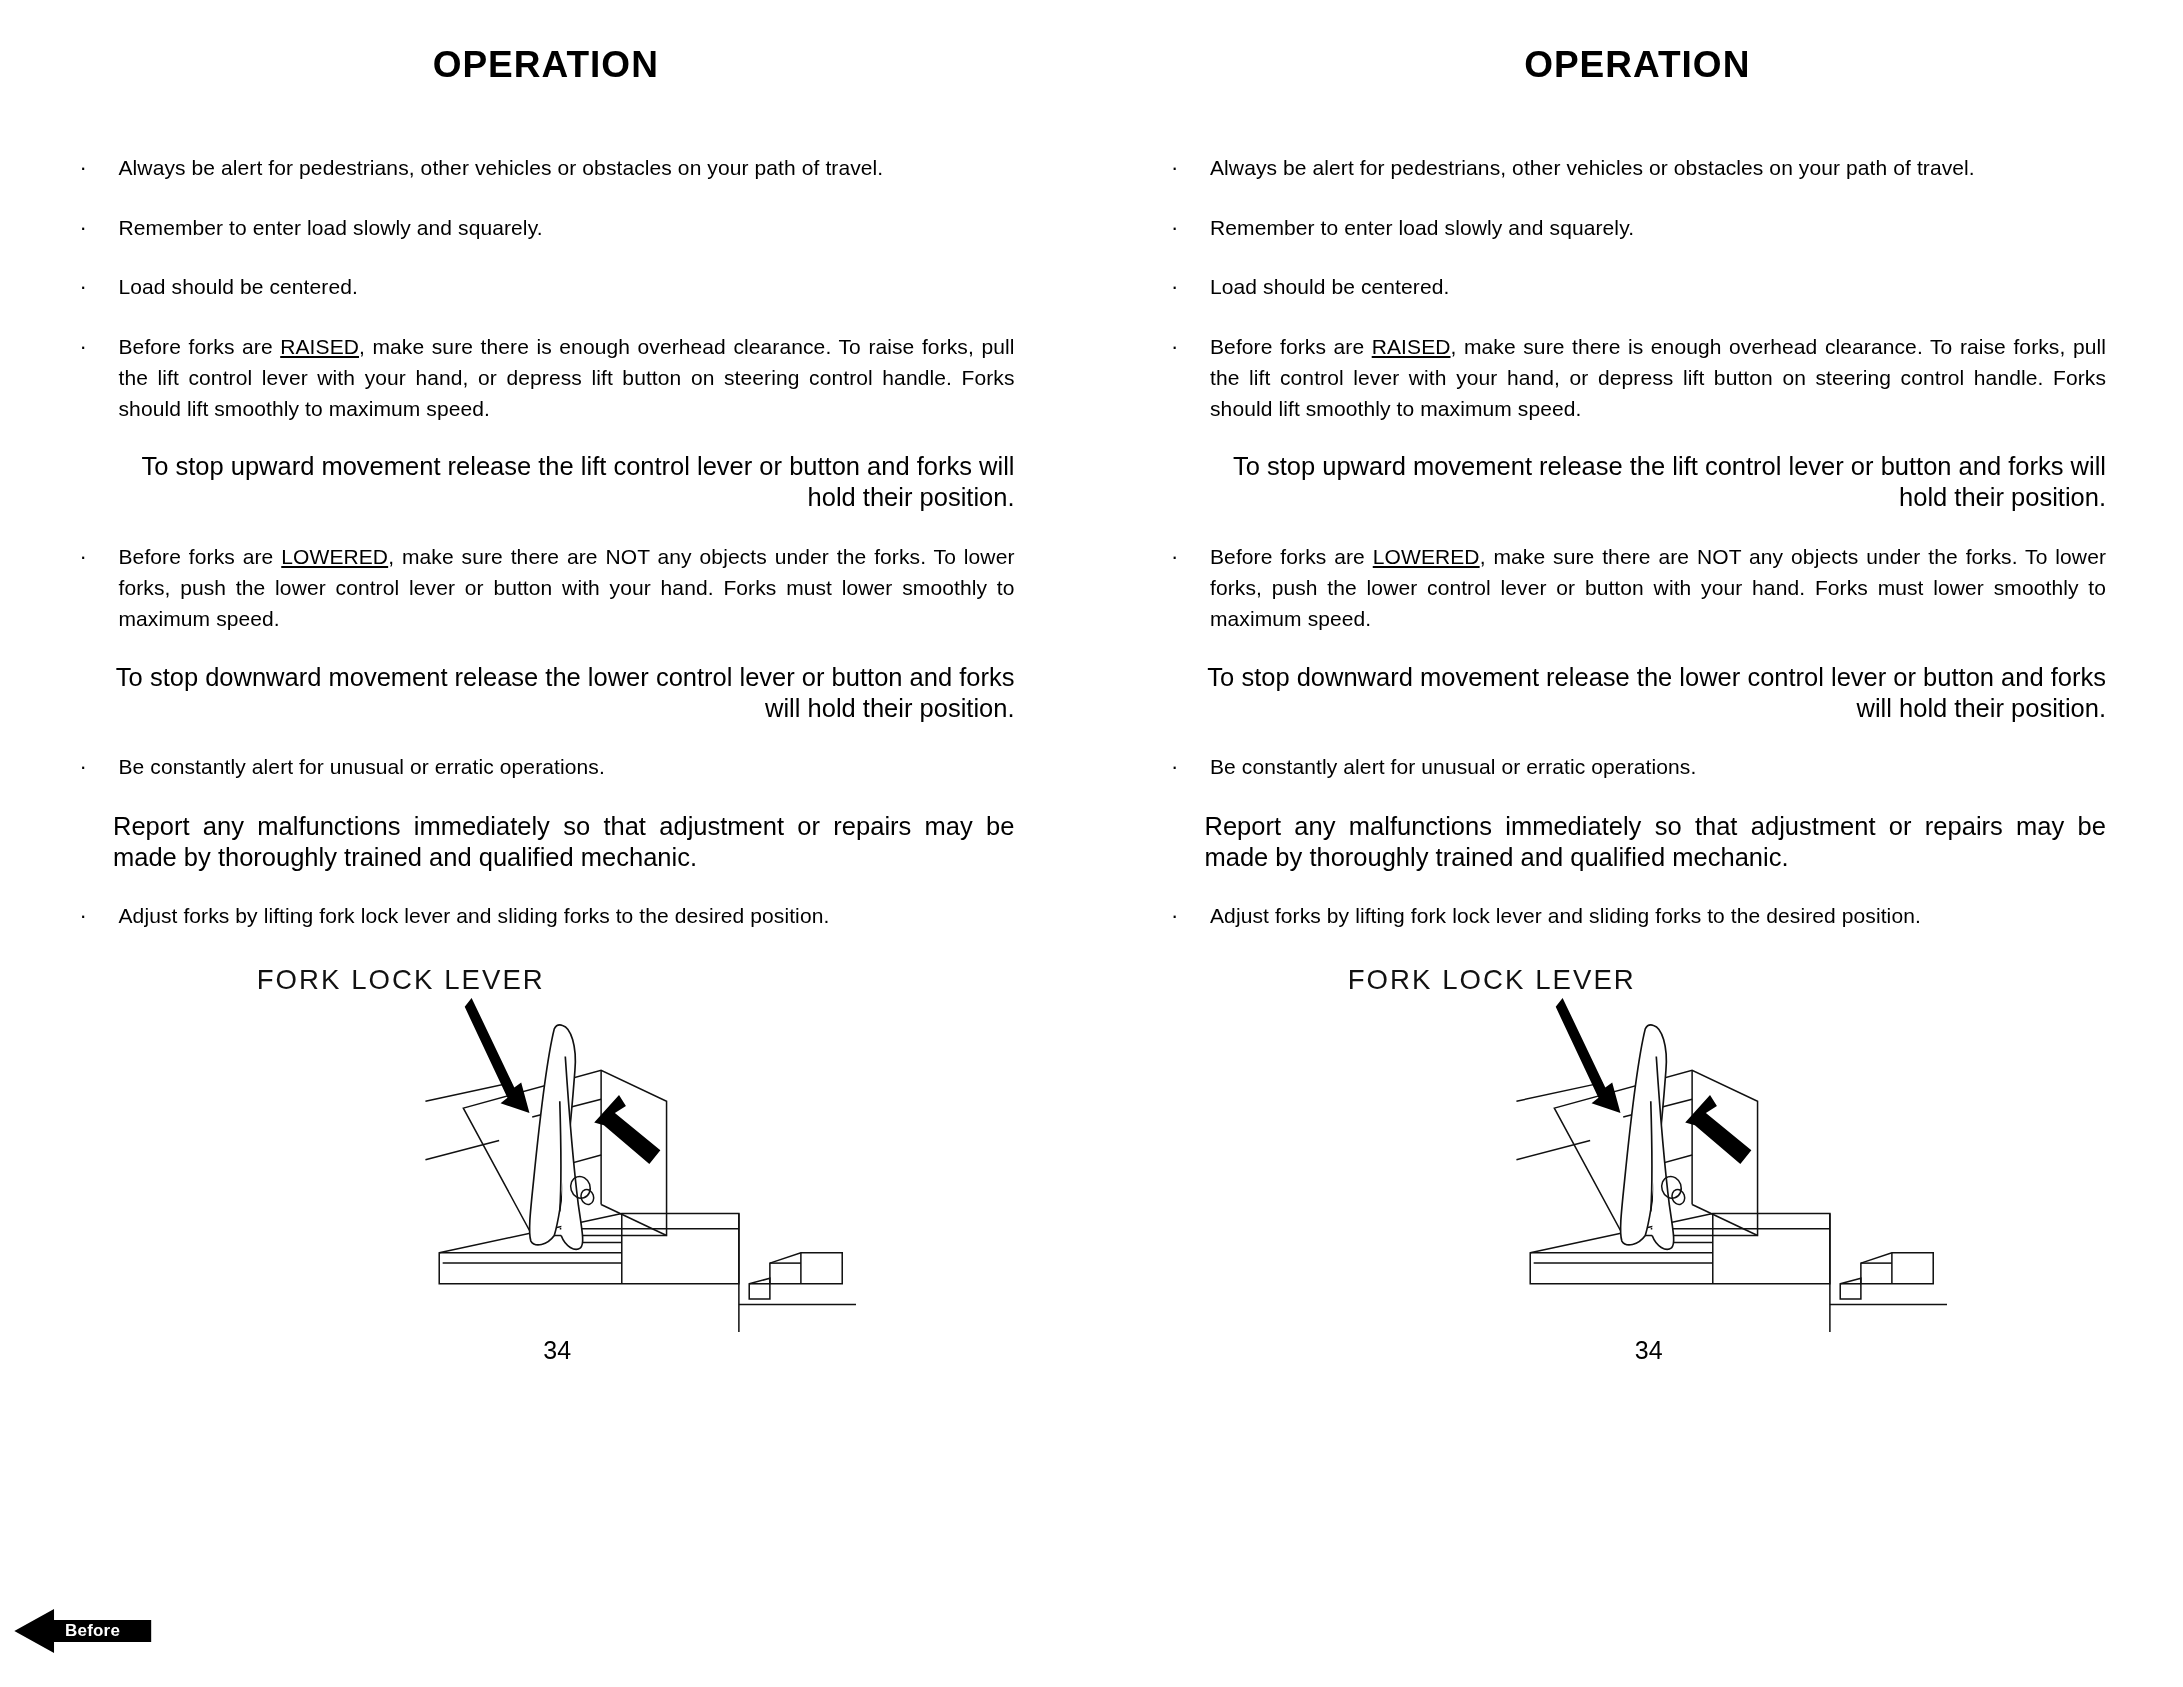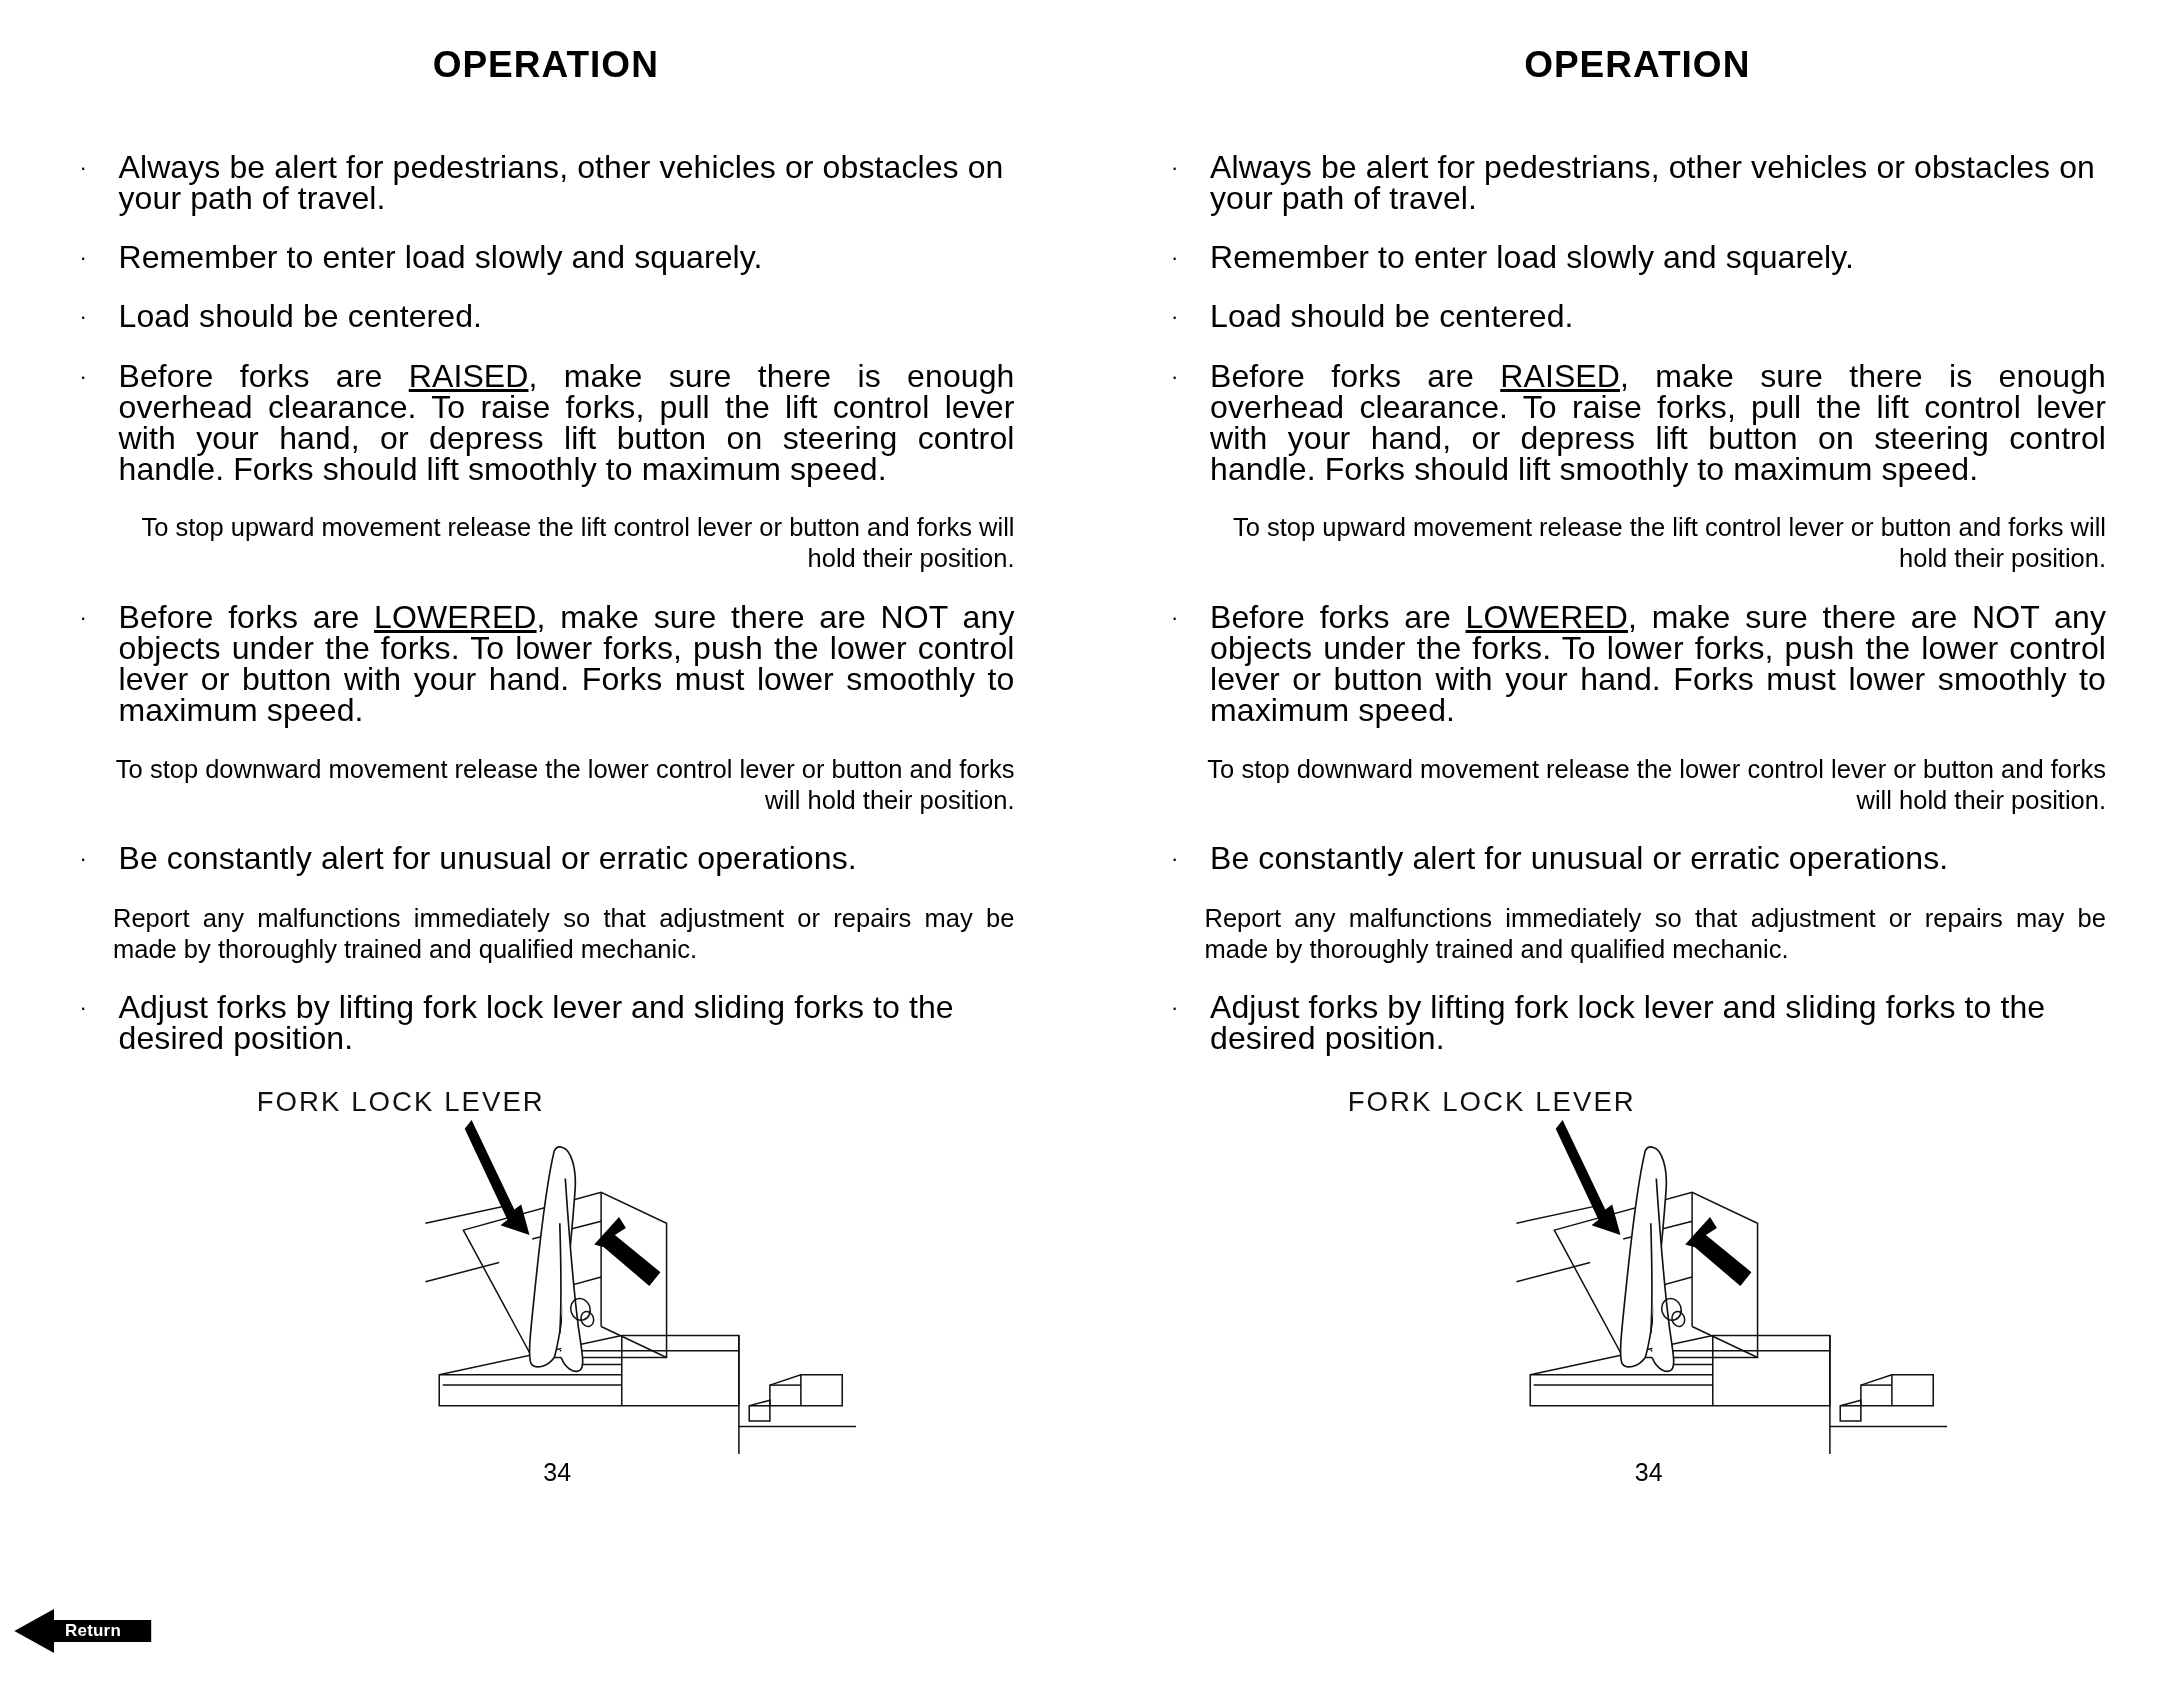--- a/index.html
+++ b/index.html
@@ -62,21 +62,21 @@
     width: 39px;
     font-size: 22px;
     line-height: 32px;
     text-align: left;
     padding-left: 5.5px;
     color: #000;
   }
 
   .bullet-text {
     flex: 1 1 auto;
-    font-size: 32px;
+    font-size: 21px;
     line-height: 31px;
     text-align: justify;
     text-justify: inter-word;
     letter-spacing: 0.1px;
   }
 
   .bullet-text.no-justify {
     text-align: left;
   }
 
@@ -367,15 +367,15 @@
       <div class="page-number">34</div>
     </div>
   </div>
 
 </div>
 
 <div class="return-button">
   <svg width="149" height="52" viewBox="0 0 216 76" xmlns="http://www.w3.org/2000/svg">
     <path d="M4 38 L62 6 L62 22 L204 22 L204 54 L62 54 L62 70 Z" fill="#000000"></path>
   </svg>
-  <span class="return-label">Return</span>
+  <span class="return-label">Before</span>
 </div>
 
 
 </body></html>

